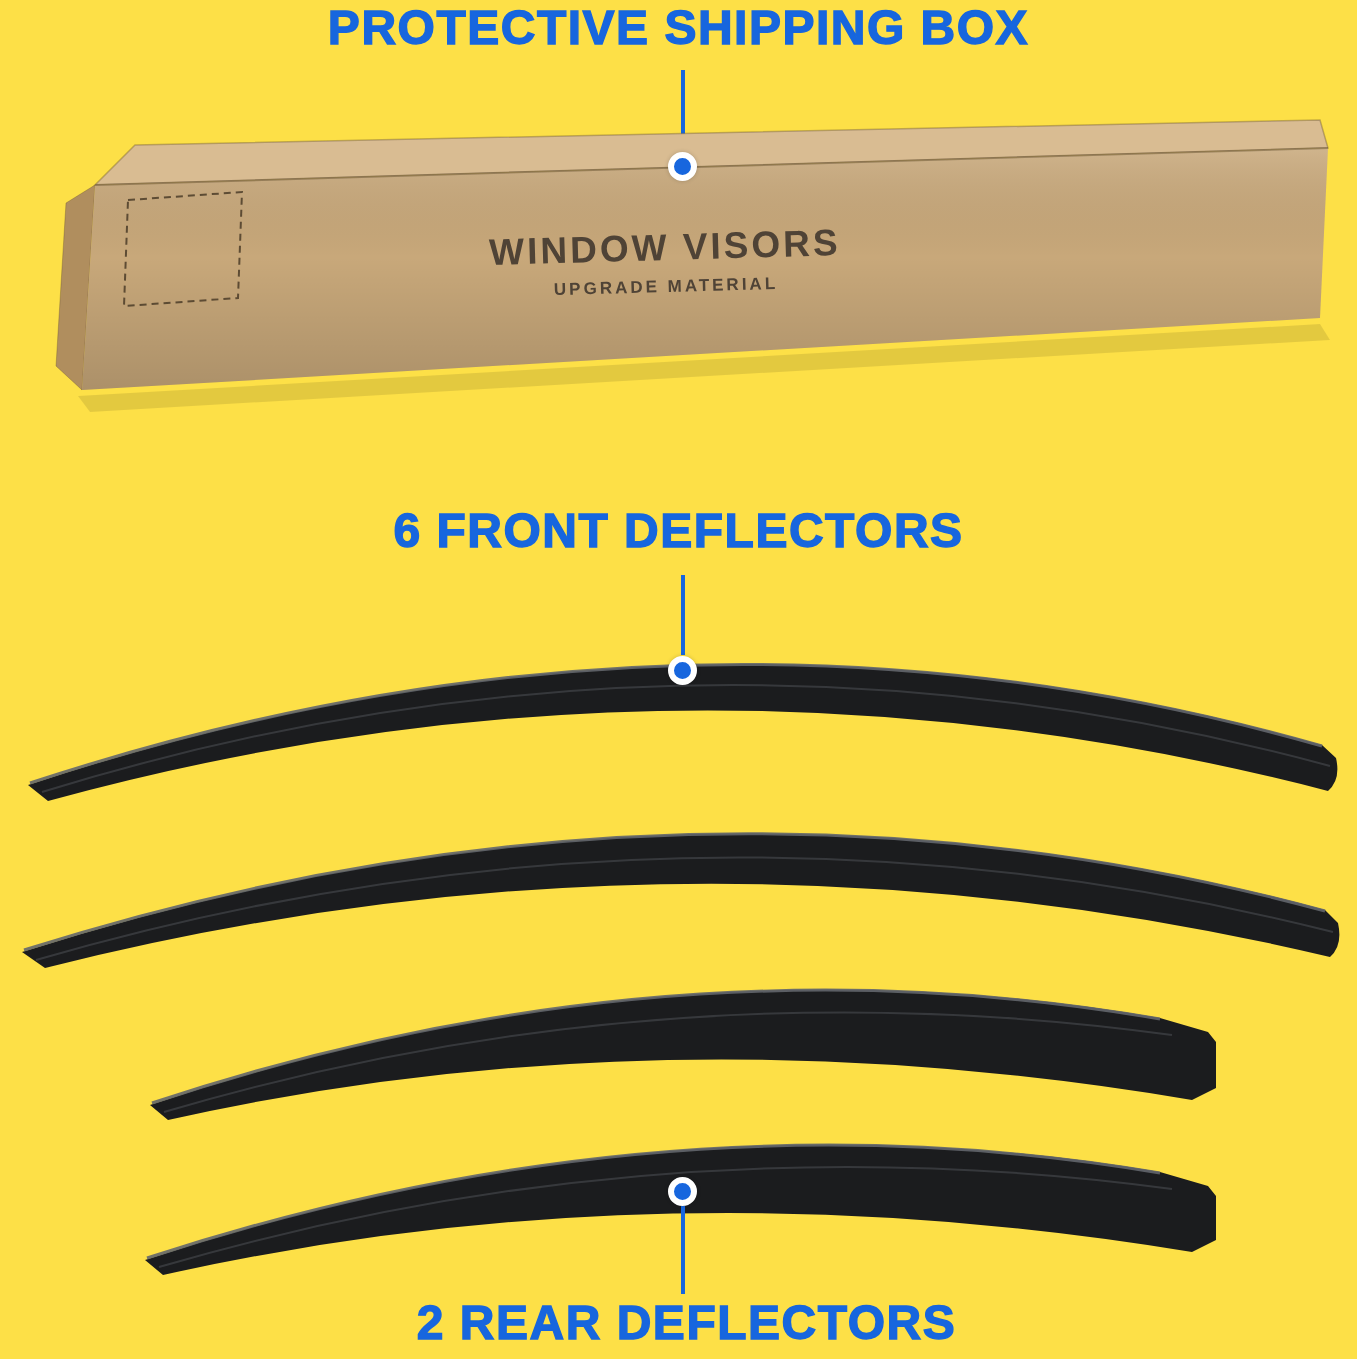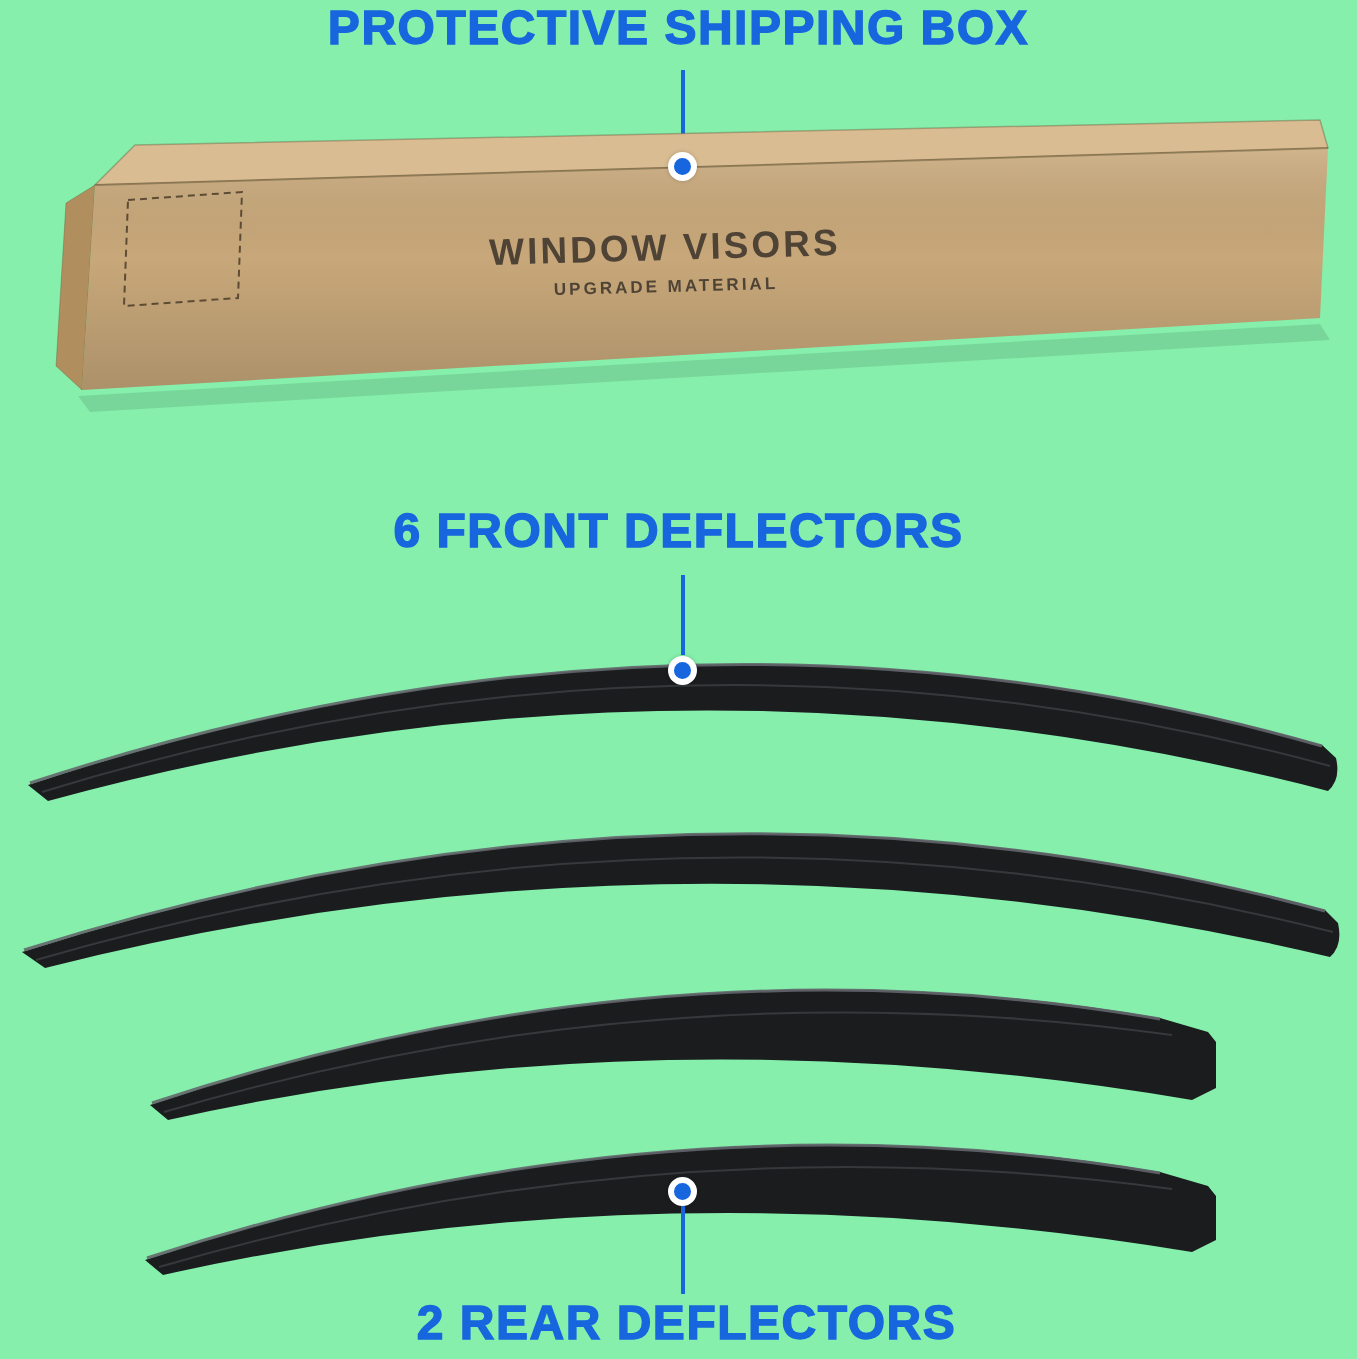--- a/index.html
+++ b/index.html
@@ -1,17 +1,17 @@
 <!DOCTYPE html>
 <html style="--accent-blue: #1766DE; --box-tan: #c8a87a; --box-tan-light: #d9bc92; --box-tan-dark: #b08e5e; --box-text: #4f4336; --visor-black: #1b1c1e;"><head>
 <meta charset="utf-8">
 <style>
   html,body{margin:0;padding:0;background:#ffffff;}
   .page{
-    position:relative;width:1357px;height:1359px;background:#86efac;overflow:hidden;
+    position:relative;width:1357px;height:1359px;background:#fde047;overflow:hidden;
     font-family:"Liberation Sans",sans-serif;
   }
   .callout-label{
     position:absolute;left:0;width:100%;text-align:center;margin:0;
     font-weight:bold;font-size:48px;letter-spacing:1.5px;line-height:1.1;
     color:var(--accent-blue);
     -webkit-text-stroke:1.4px var(--accent-blue);
   }
   .label-top{top:2px;}
   .label-mid{top:505px;}

